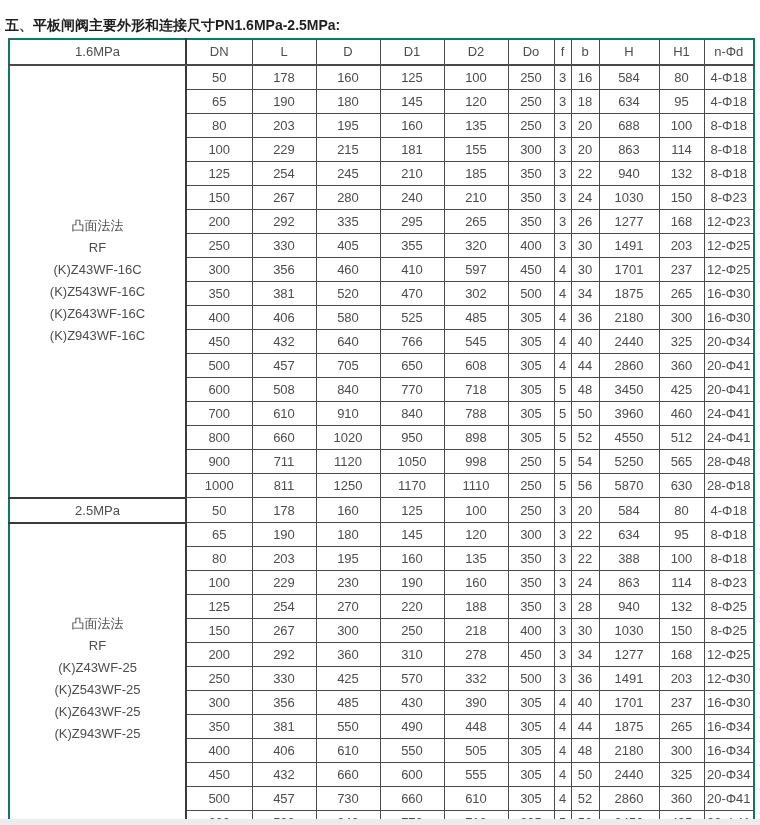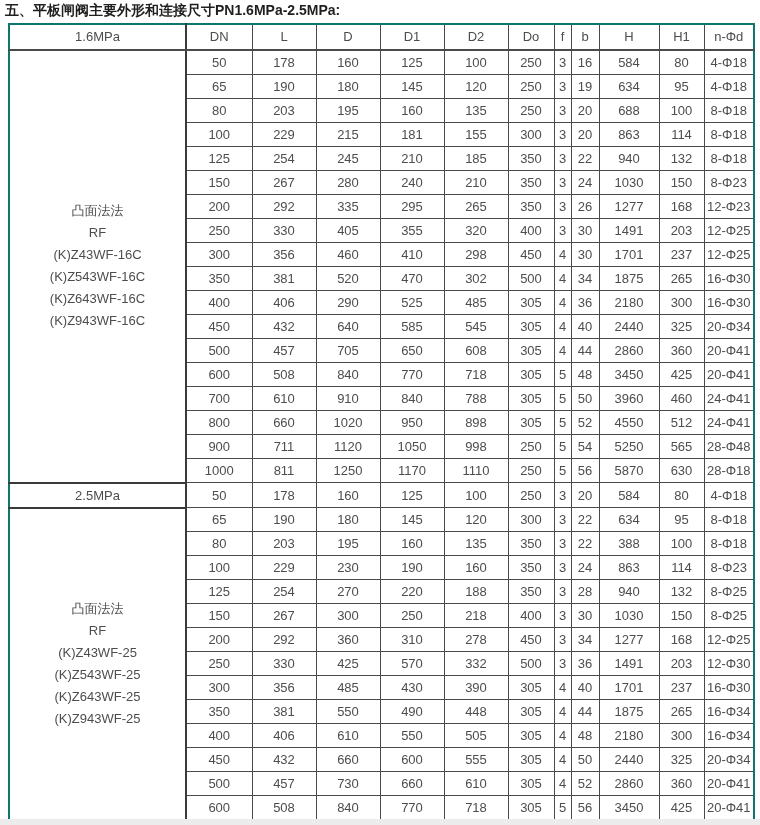--- a/index.html
+++ b/index.html
@@ -9,21 +9,21 @@
     width: 760px;
     height: 825px;
     overflow: hidden;
     font-family: "Liberation Sans", "DejaVu Sans", sans-serif;
     position: relative;
   }
   .page-title {
     font-size: 14px;
     font-weight: bold;
     color: #1f1f1f;
-    padding: 2px 0 5px 5px;
+    padding: 17px 0 5px 5px;
     line-height: 16px;
     white-space: nowrap;
   }
   table.dim-table {
     border-collapse: collapse;
     table-layout: fixed;
     margin-left: 8px;
     width: 745px;
     border: 2px solid #0f766e;
   }
@@ -130,21 +130,21 @@
         <td>4-Φ18</td>
       </tr>
       <tr>
         <td>65</td>
         <td>190</td>
         <td>180</td>
         <td>145</td>
         <td>120</td>
         <td>250</td>
         <td>3</td>
-        <td>19</td>
+        <td>18</td>
         <td>634</td>
         <td>95</td>
         <td>4-Φ18</td>
       </tr>
       <tr>
         <td>80</td>
         <td>203</td>
         <td>195</td>
         <td>160</td>
         <td>135</td>
@@ -218,21 +218,21 @@
         <td>30</td>
         <td>1491</td>
         <td>203</td>
         <td>12-Φ25</td>
       </tr>
       <tr>
         <td>300</td>
         <td>356</td>
         <td>460</td>
         <td>410</td>
-        <td>298</td>
+        <td>597</td>
         <td>450</td>
         <td>4</td>
         <td>30</td>
         <td>1701</td>
         <td>237</td>
         <td>12-Φ25</td>
       </tr>
       <tr>
         <td>350</td>
         <td>381</td>
@@ -242,35 +242,35 @@
         <td>500</td>
         <td>4</td>
         <td>34</td>
         <td>1875</td>
         <td>265</td>
         <td>16-Φ30</td>
       </tr>
       <tr>
         <td>400</td>
         <td>406</td>
-        <td>290</td>
+        <td>580</td>
         <td>525</td>
         <td>485</td>
         <td>305</td>
         <td>4</td>
         <td>36</td>
         <td>2180</td>
         <td>300</td>
         <td>16-Φ30</td>
       </tr>
       <tr>
         <td>450</td>
         <td>432</td>
         <td>640</td>
-        <td>585</td>
+        <td>766</td>
         <td>545</td>
         <td>305</td>
         <td>4</td>
         <td>40</td>
         <td>2440</td>
         <td>325</td>
         <td>20-Φ34</td>
       </tr>
       <tr>
         <td>500</td>

